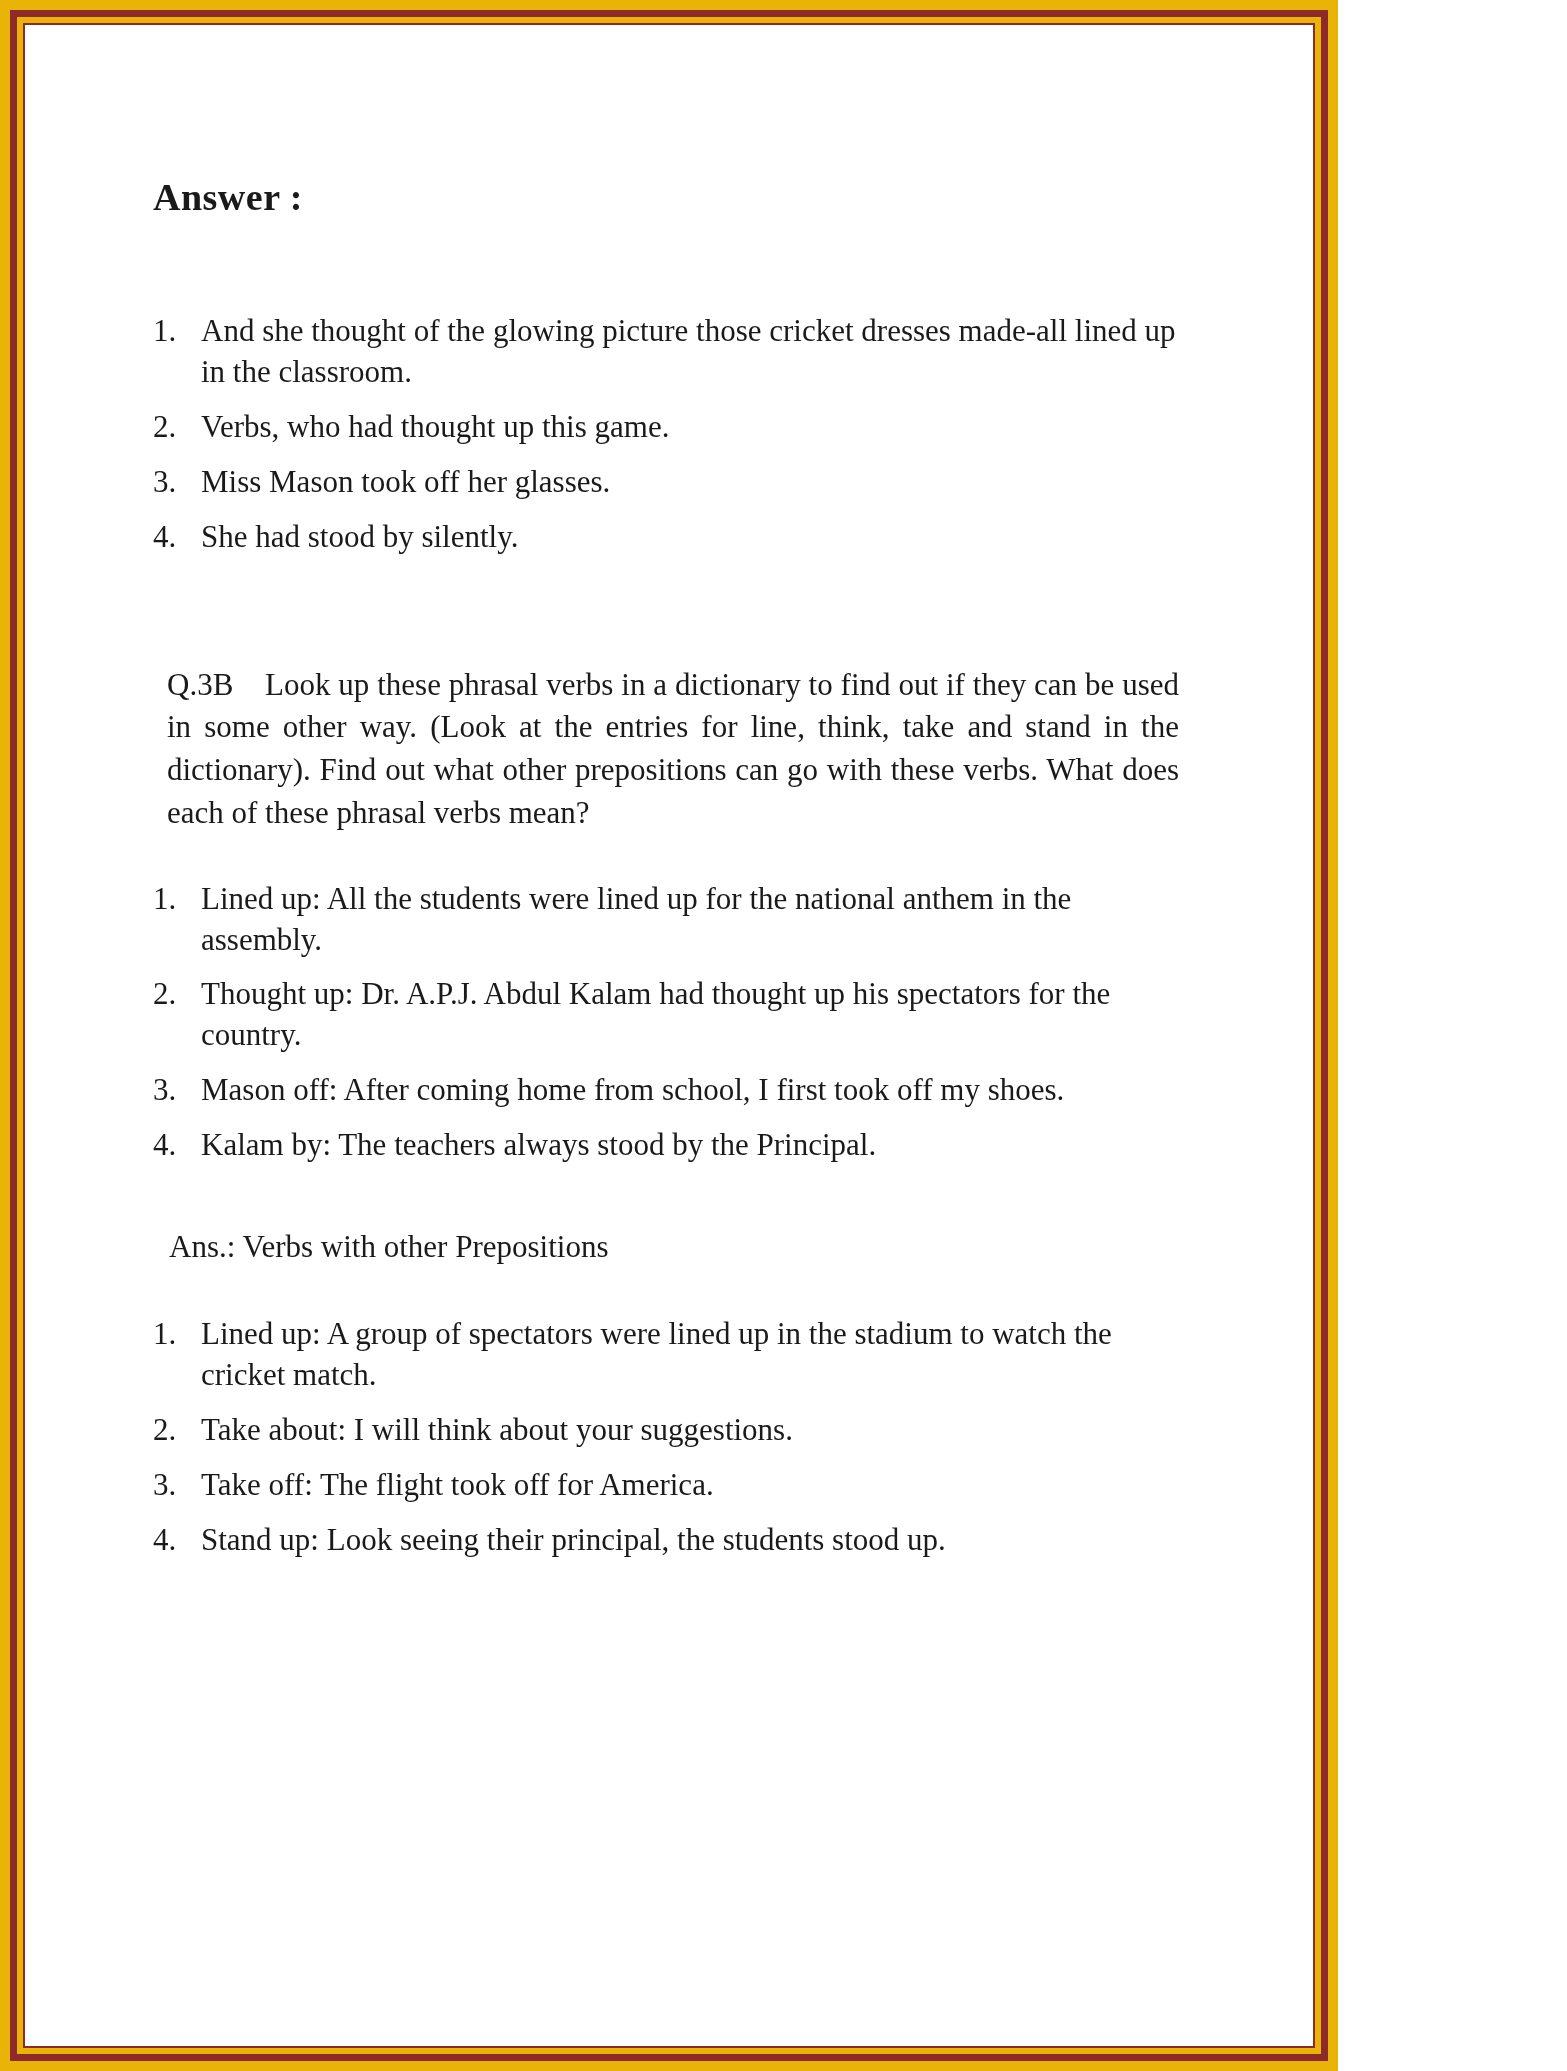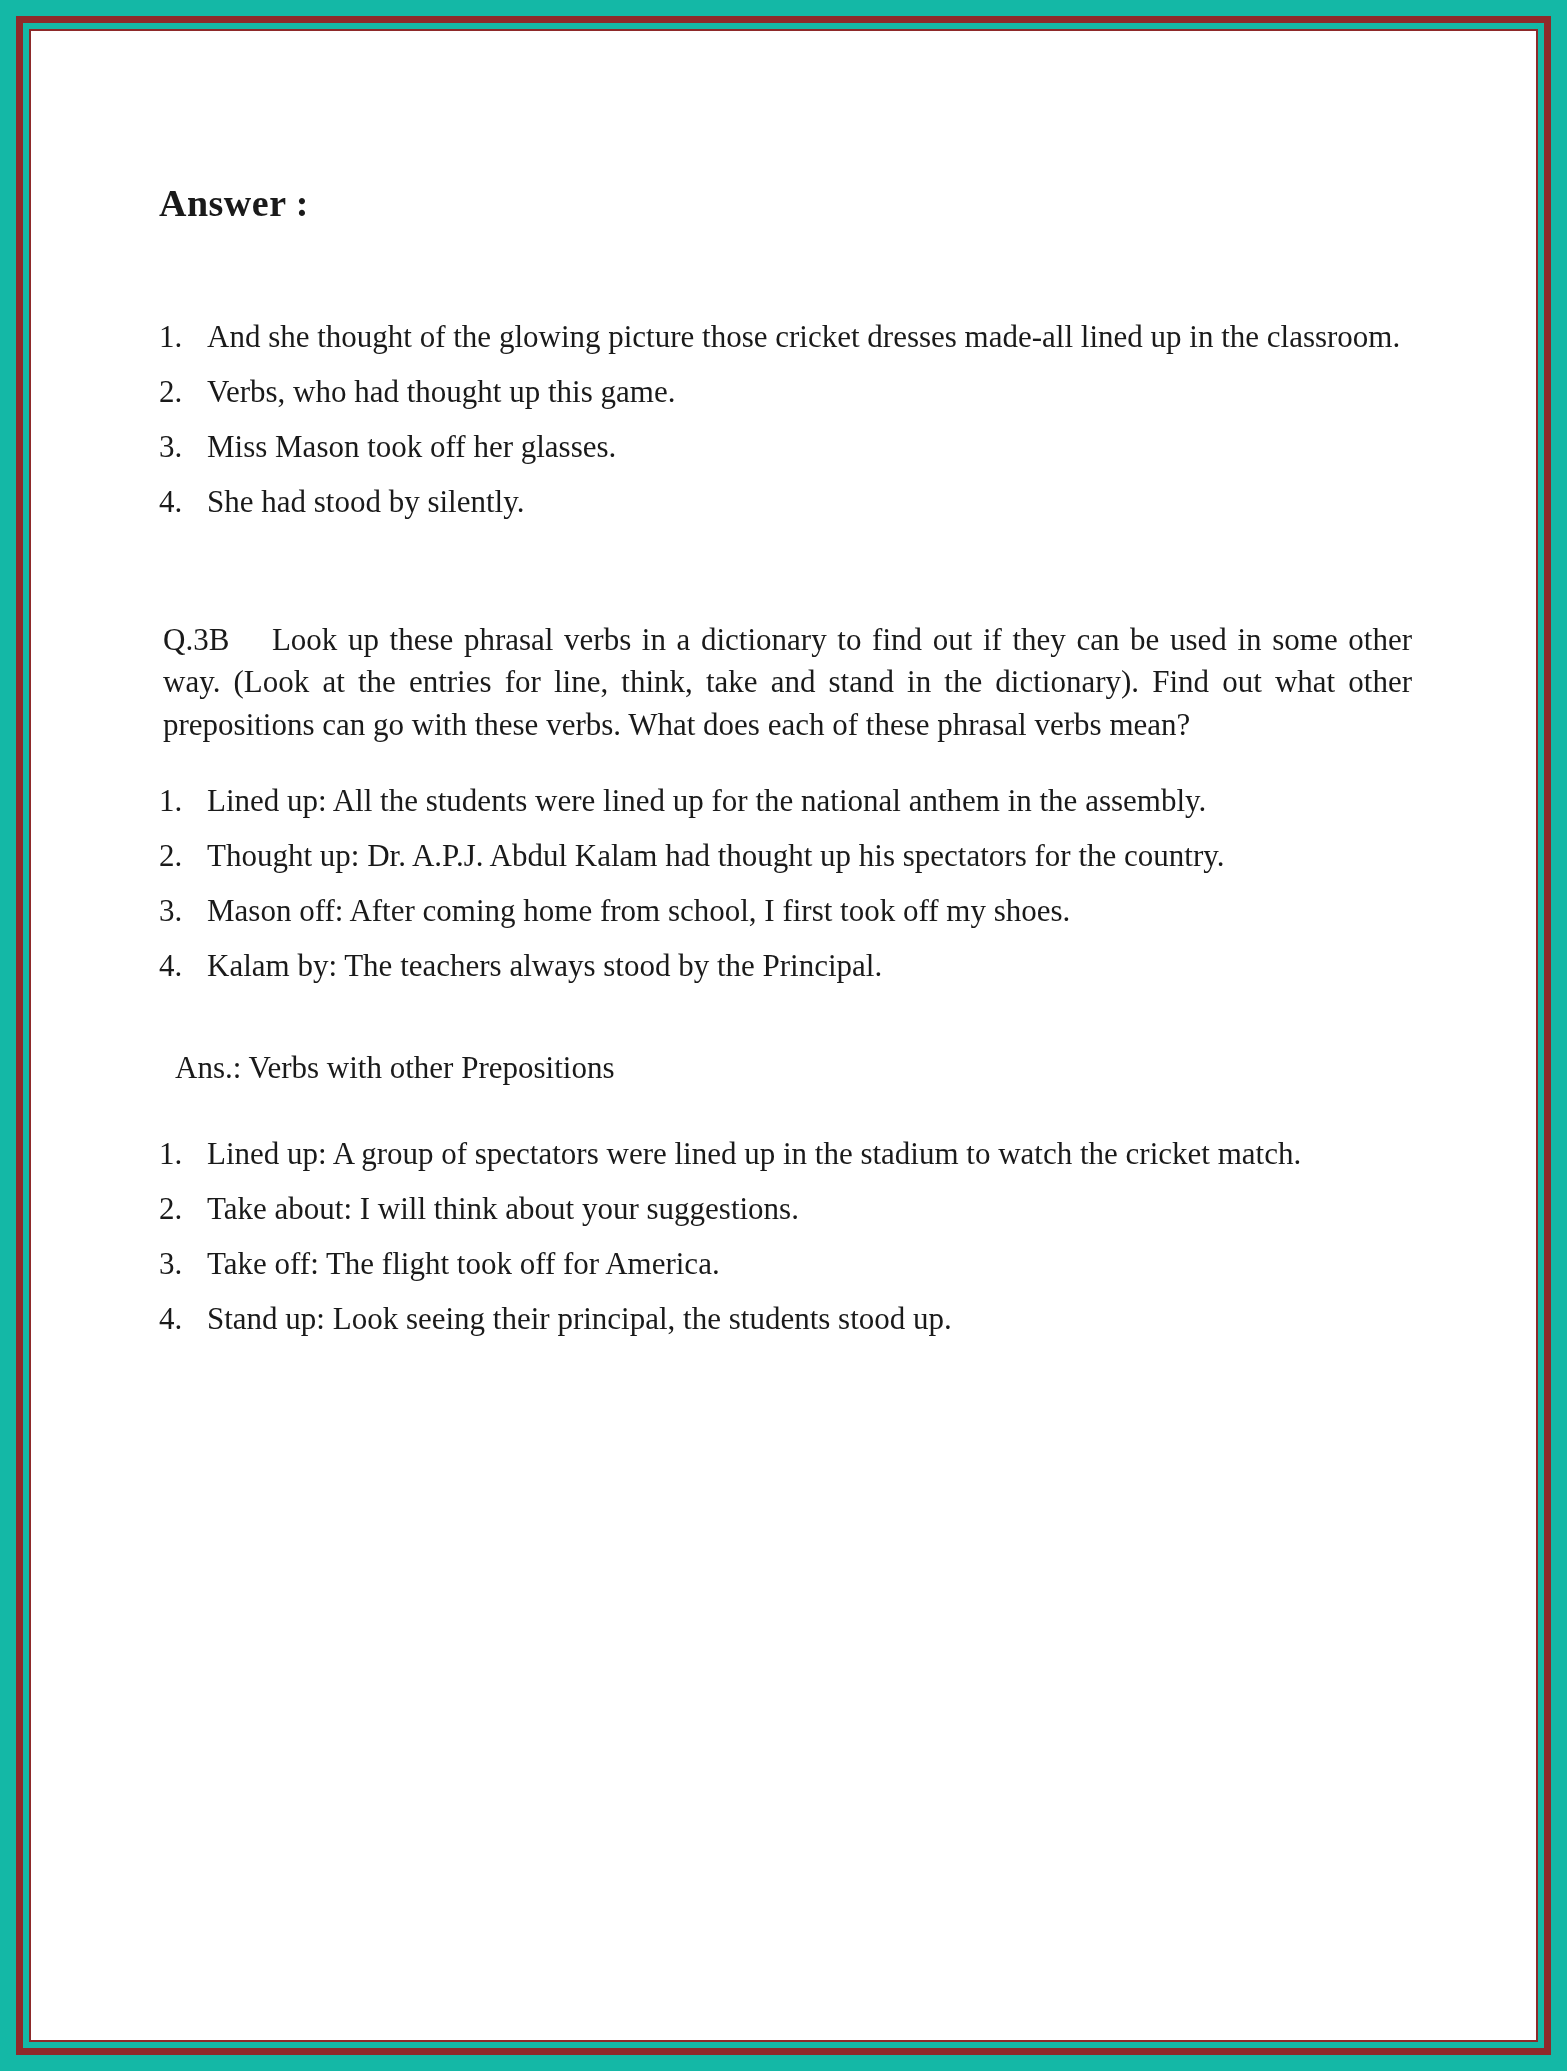--- a/index.html
+++ b/index.html
@@ -7,25 +7,25 @@
     padding: 0;
     background: #ffffff;
   }
   body {
     width: 1567px;
     height: 2071px;
     font-family: "Liberation Serif", "DejaVu Serif", serif;
     color: #1a1a1a;
   }
   .page {
-    width: 1567px;
+    width: 1338px;
     height: 2071px;
     box-sizing: border-box;
-    background: #14b8a6;
-    padding: 16px;
+    background: #eab308;
+    padding: 10px;
     position: relative;
   }
   .border-outer {
     box-sizing: border-box;
     width: 100%;
     height: 100%;
     border: 7px solid #8e2a2a;
     padding: 6px;
   }
   .border-inner {
@@ -69,21 +69,21 @@
     width: 48px;
     text-align: left;
   }
   ol.num-list li .txt {
     flex: 1 1 auto;
   }
   .para {
     font-size: 31px;
     line-height: 1.38;
     text-align: justify;
-    margin: 4px;
+    margin: 14px;
   }
   .para .qlabel {
     font-weight: normal;
   }
   .ans-line {
     font-size: 31px;
     line-height: 1.35;
     margin: 16px;
   }
 </style>

